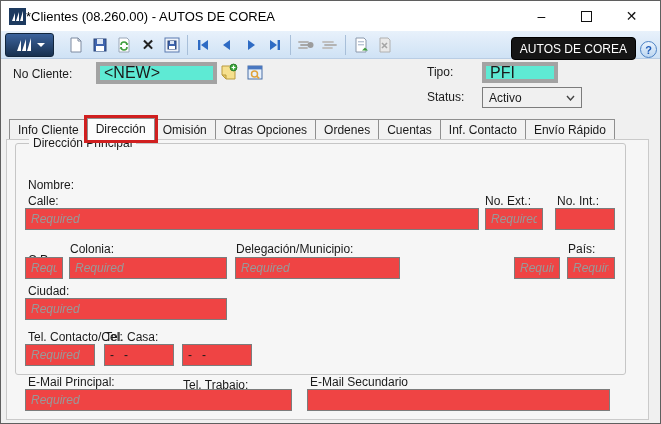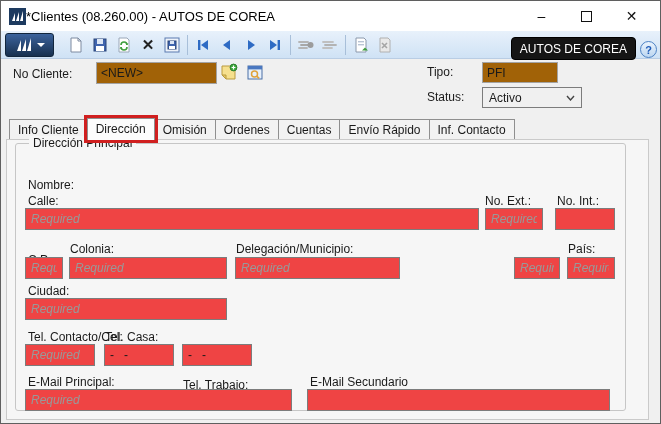--- a/index.html
+++ b/index.html
@@ -62,22 +62,22 @@
     position: absolute; top: 40px; right: 3px;
     width: 17px; height: 17px; border-radius: 50%;
     background: linear-gradient(#eaf3fd, #bcd6f0);
     border: 1px solid #4d82c4;
     color: #1e5bb8; font-weight: bold; font-size: 11px;
     display: flex; align-items: center; justify-content: center;
   }
   
   .hdr-label { position: absolute; font-size: 12px; white-space: nowrap; }
   .txt-input {
-    position: absolute; border: 1px solid #a3a3a3; background: #a16207;
-    font-family: "Liberation Sans", sans-serif; font-size: 12px; padding: 2px 4px;
+    position: absolute; border: 4px solid #a3a3a3; background: #5eead4;
+    font-family: "Liberation Sans", sans-serif; font-size: 16px; padding: 2px 4px;
     height: 22px; color: #1a1a1a;
   }
   .txt-input::placeholder { color: #999; font-style: italic; }
   .dropdown {
     position: absolute; border: 1px solid #7c7c7c; background: #f0f0f0;
     height: 21px; display: flex; align-items: center; padding-left: 6px;
     font-size: 12px;
   }
   .dropdown .chev { position: absolute; right: 6px; top: 7px; width: 9px; height: 6px; }
   .icon-18 { position: absolute; width: 19px; height: 19px; }
@@ -89,21 +89,21 @@
     white-space: nowrap; height: 21px;
   }
   .tab.selected { background: #fcfcfc; height: 22px; position: relative; z-index: 2; }
   .tab.red-highlight { outline: 3px solid #d01f1f; outline-offset: 0; }
   
   .tab-page {
     position: absolute; top: 138px; left: 5px; width: 643px; height: 281px;
     background: #f6f6f6; border: 1px solid #cacaca;
   }
   .groupbox {
-    position: absolute; left: 8px; top: 3px; width: 611px; height: 268px;
+    position: absolute; left: 8px; top: 3px; width: 611px; height: 232px;
     border: 1px solid #c6c6c6; border-radius: 3px;
   }
   .groupbox-legend {
     position: absolute; top: -8px; left: 13px; background: #f6f6f6;
     padding: 0 4px; font-size: 12px; white-space: nowrap;
   }
   .f-label { position: absolute; font-size: 12px; white-space: nowrap; }
   .f-input {
     position: absolute; border: 1px solid #7c7c7c; background: #ef4444;
     font-family: "Liberation Sans", sans-serif; font-size: 12px; padding: 2px 5px;
@@ -274,24 +274,25 @@
     <span>Activo</span>
     <svg class="chev" viewBox="0 0 9 6">
       <polyline points="1,1 4.5,5 8,1" fill="none" stroke="#444" stroke-width="1.4"></polyline>
     </svg>
   </div>
 
   <div class="tabs">
     <div class="tab">Info Cliente</div>
     <div class="tab selected red-highlight">Dirección</div>
     <div class="tab">Omisión</div>
+    <div class="tab">Otras Opciones</div>
     <div class="tab">Ordenes</div>
     <div class="tab">Cuentas</div>
+    <div class="tab">Inf. Contacto</div>
     <div class="tab">Envío Rápido</div>
-    <div class="tab">Inf. Contacto</div>
   </div>
 
   <div class="tab-page">
     <div class="groupbox">
       <span class="groupbox-legend">Dirección Principal</span>
 
       <span class="f-label" style="left:12px; top:34px;">Nombre:</span>
 
       <span class="f-label" style="left:12px; top:50px;">Calle:</span>
       <input class="f-input" style="left: 9px; top: 64px; width: 454px;" placeholder="Required">

